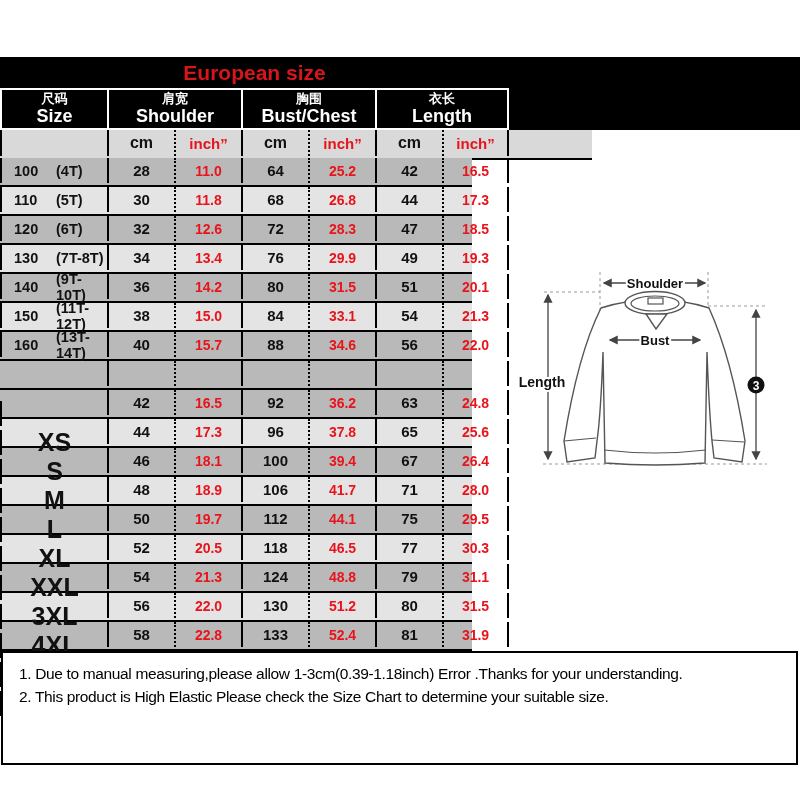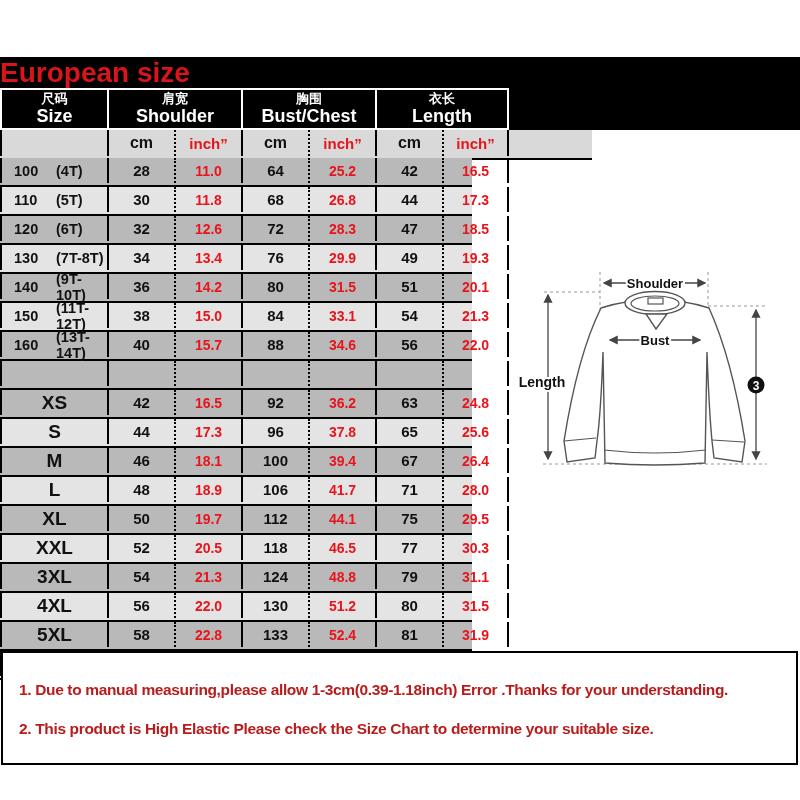--- a/index.html
+++ b/index.html
@@ -2,21 +2,21 @@
 <html style="--red-title: #d8151b; --red: #e8141c; --row-dark: #b9b9b9; --row-light: #e4e4e4; --subhead: #d9d9d9;"><head>
 <meta charset="utf-8">
 <style>
   html,body{margin:0;padding:0;background:#fff;}
   .page{position:relative;width:800px;height:800px;background:#fff;overflow:hidden;
         font-family:"Liberation Sans","DejaVu Sans",sans-serif;}
 
   
   .band{position:absolute;left:0;top:57px;width:800px;height:73px;background:#000;}
   .title{position:absolute;left:0;top:58px;width:509px;height:46px;line-height:30px;
-         font-size:28px;font-weight:bold;color:var(--red-title);}
+         text-align:center;font-size:21px;font-weight:bold;color:var(--red-title);}
 
   
   .cols{position:absolute;left:0;top:88px;width:509px;height:42px;display:grid;
         grid-template-columns:107px 134px 134px 134px;}
   .colcell{box-sizing:border-box;border:2px solid #fff;border-right:none;
            display:flex;flex-direction:column;align-items:center;justify-content:center;
            color:#fff;background:#000;line-height:1.12;}
   .colcell:last-child{border-right:2px solid #fff;}
   .colcell .zh{font-size:13px;font-weight:bold;}
   .colcell .en{font-size:18px;font-weight:bold;}
@@ -37,36 +37,36 @@
   #rows{position:absolute;left:0;top:158px;width:472px;}
   .row{height:27px;border-bottom:2px solid #000;}
   .row .cell{height:25px;}
   .row.dark{background:var(--row-dark);}
   .row.light{background:var(--row-light);}
   .num{font-size:15px;font-weight:bold;color:#111;}
   .inch{font-size:14px;font-weight:bold;color:var(--red);}
   .size-cell{font-weight:bold;color:#111;}
   .size-cell.child{justify-content:flex-start;padding-left:12px;font-size:14.5px;}
   .size-cell.child .sn{display:inline-block;min-width:42px;}
-  .size-cell.adult{font-size:19px;}
+  .size-cell.adult{font-size:25px;margin-top:40px;}
 
   
   .diagram{position:absolute;left:0;top:0;width:800px;height:800px;pointer-events:none;}
   .gline{fill:#fff;stroke:#555;stroke-width:1.4;}
   .gdetail{fill:none;stroke:#555;stroke-width:1.2;}
   .dash{fill:none;stroke:#999;stroke-width:1;stroke-dasharray:3 3;}
   .arrow{fill:none;stroke:#444;stroke-width:1.3;}
   .dlabel{font-family:"Liberation Sans",sans-serif;font-weight:bold;fill:#111;
           text-anchor:middle;paint-order:stroke;stroke:#fff;stroke-width:4px;}
 
   
   .notes{position:absolute;left:1px;top:651px;width:797px;height:114px;box-sizing:border-box;
          border:2px solid #000;background:#fff;padding:9px 0 0 16px;}
-  .note-line{font-size:15.5px;font-weight:bold;color:#b91c1c;letter-spacing:-0.35px;
-             line-height:23px;white-space:nowrap;margin-top:16px;}
+  .note-line{font-size:15.5px;font-weight:normal;color:#000000;letter-spacing:-0.35px;
+             line-height:23px;white-space:nowrap;}
 </style>
 </head>
 <body>
 
 <div class="page">
 
   <div class="band"></div>
   <div class="title">European size</div>
 
   <div class="cols">

